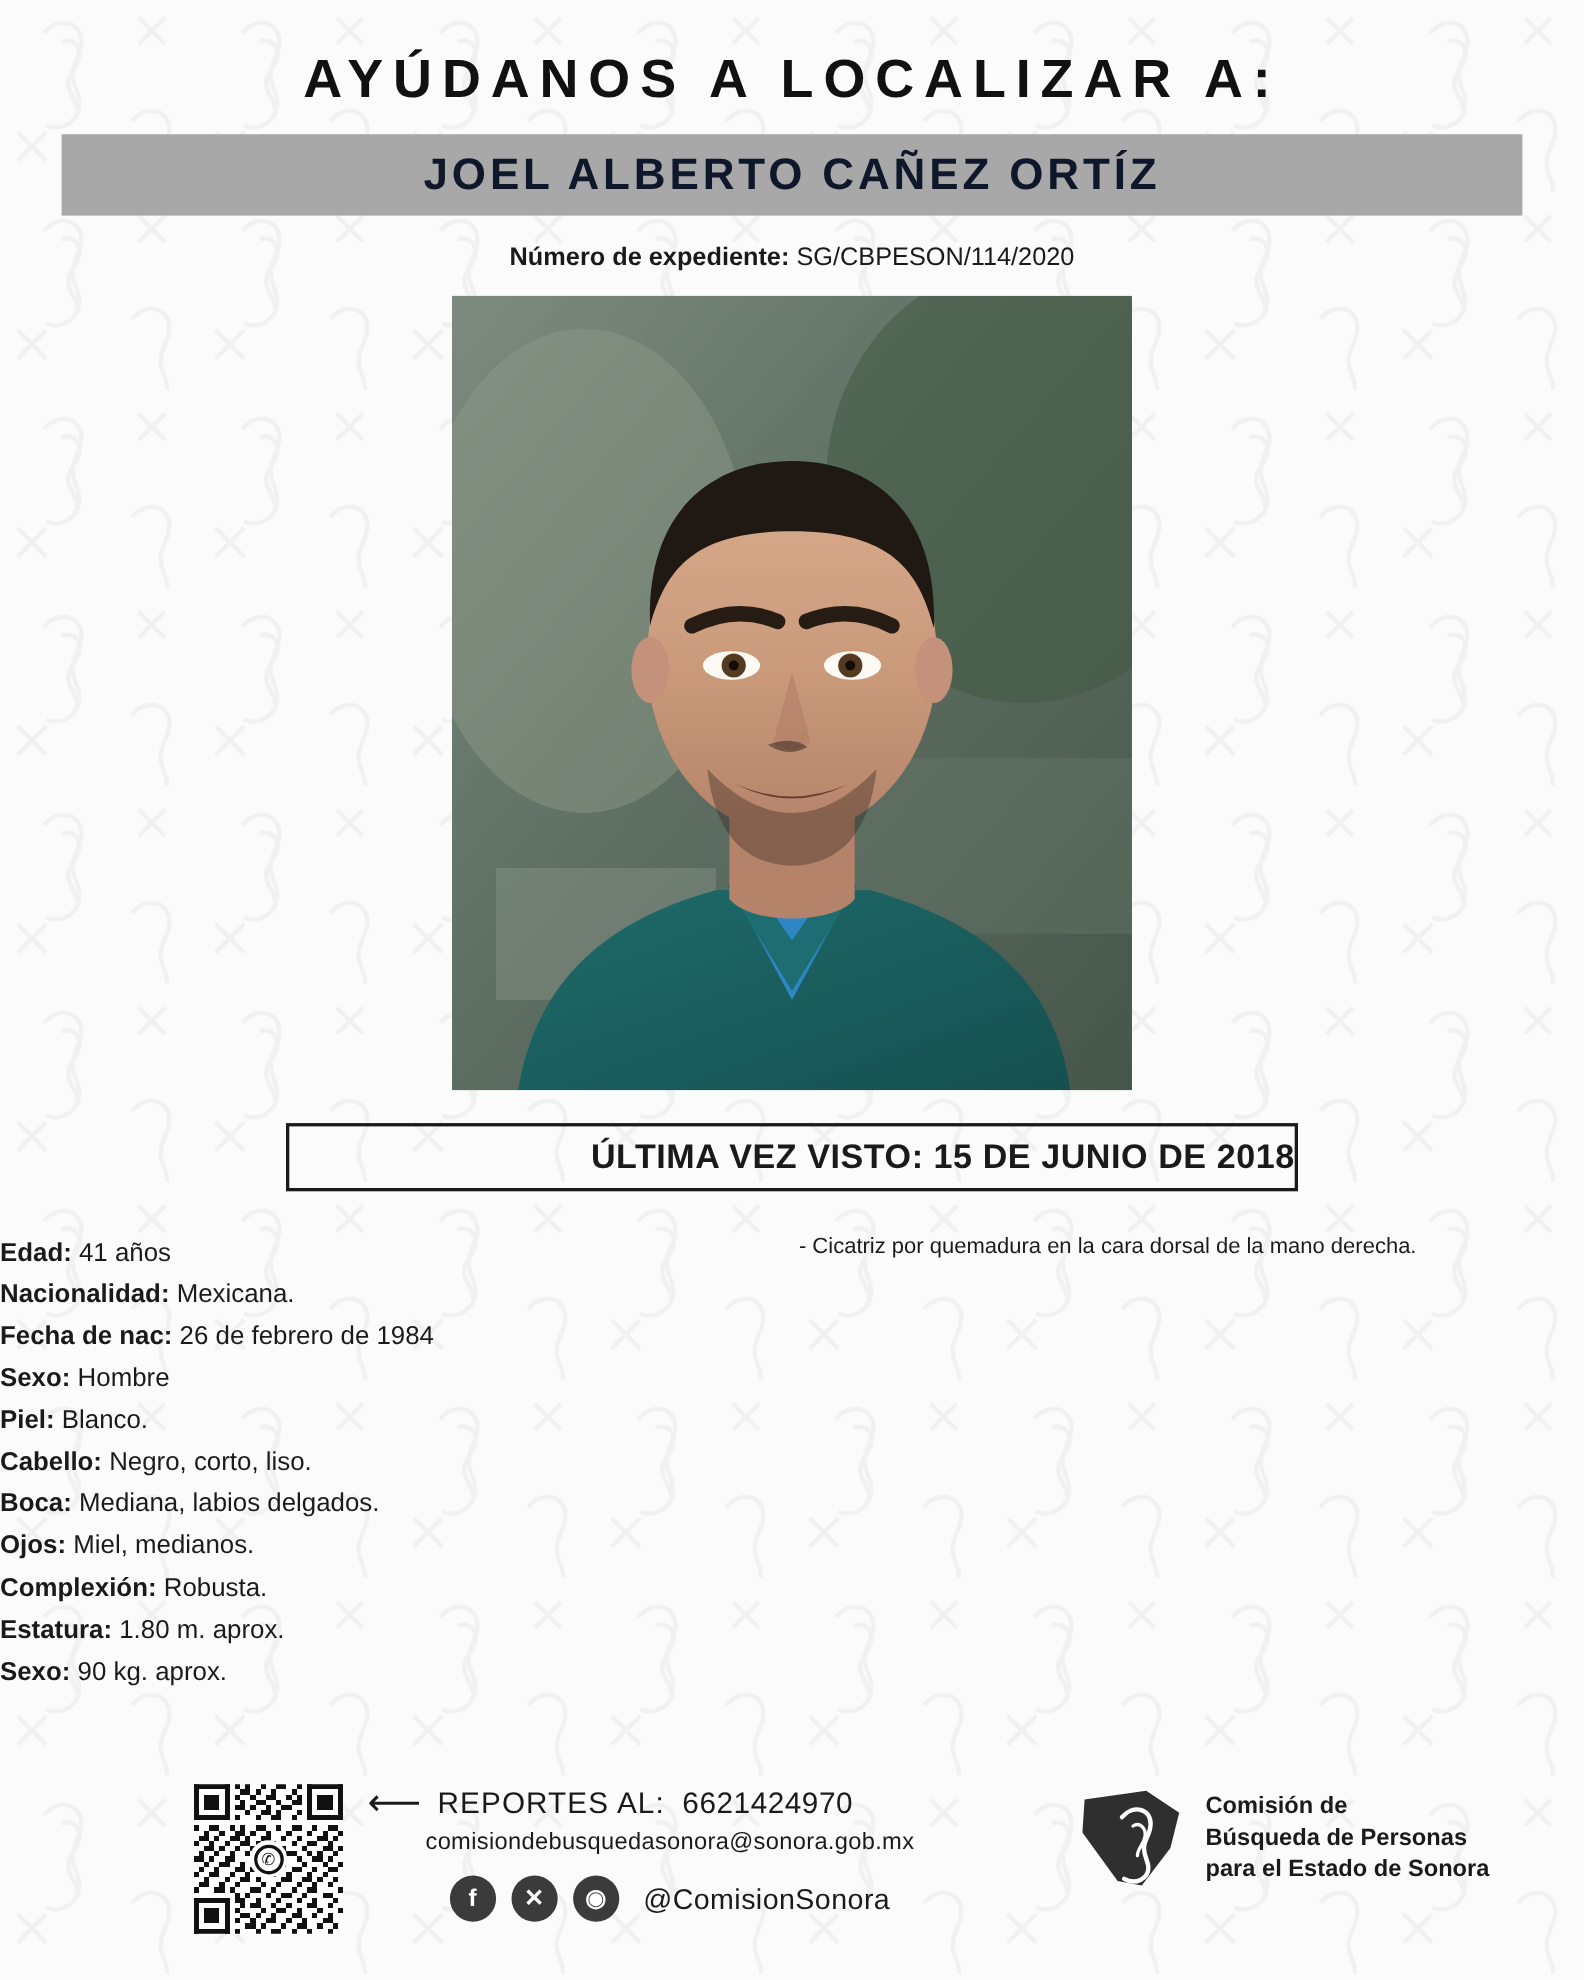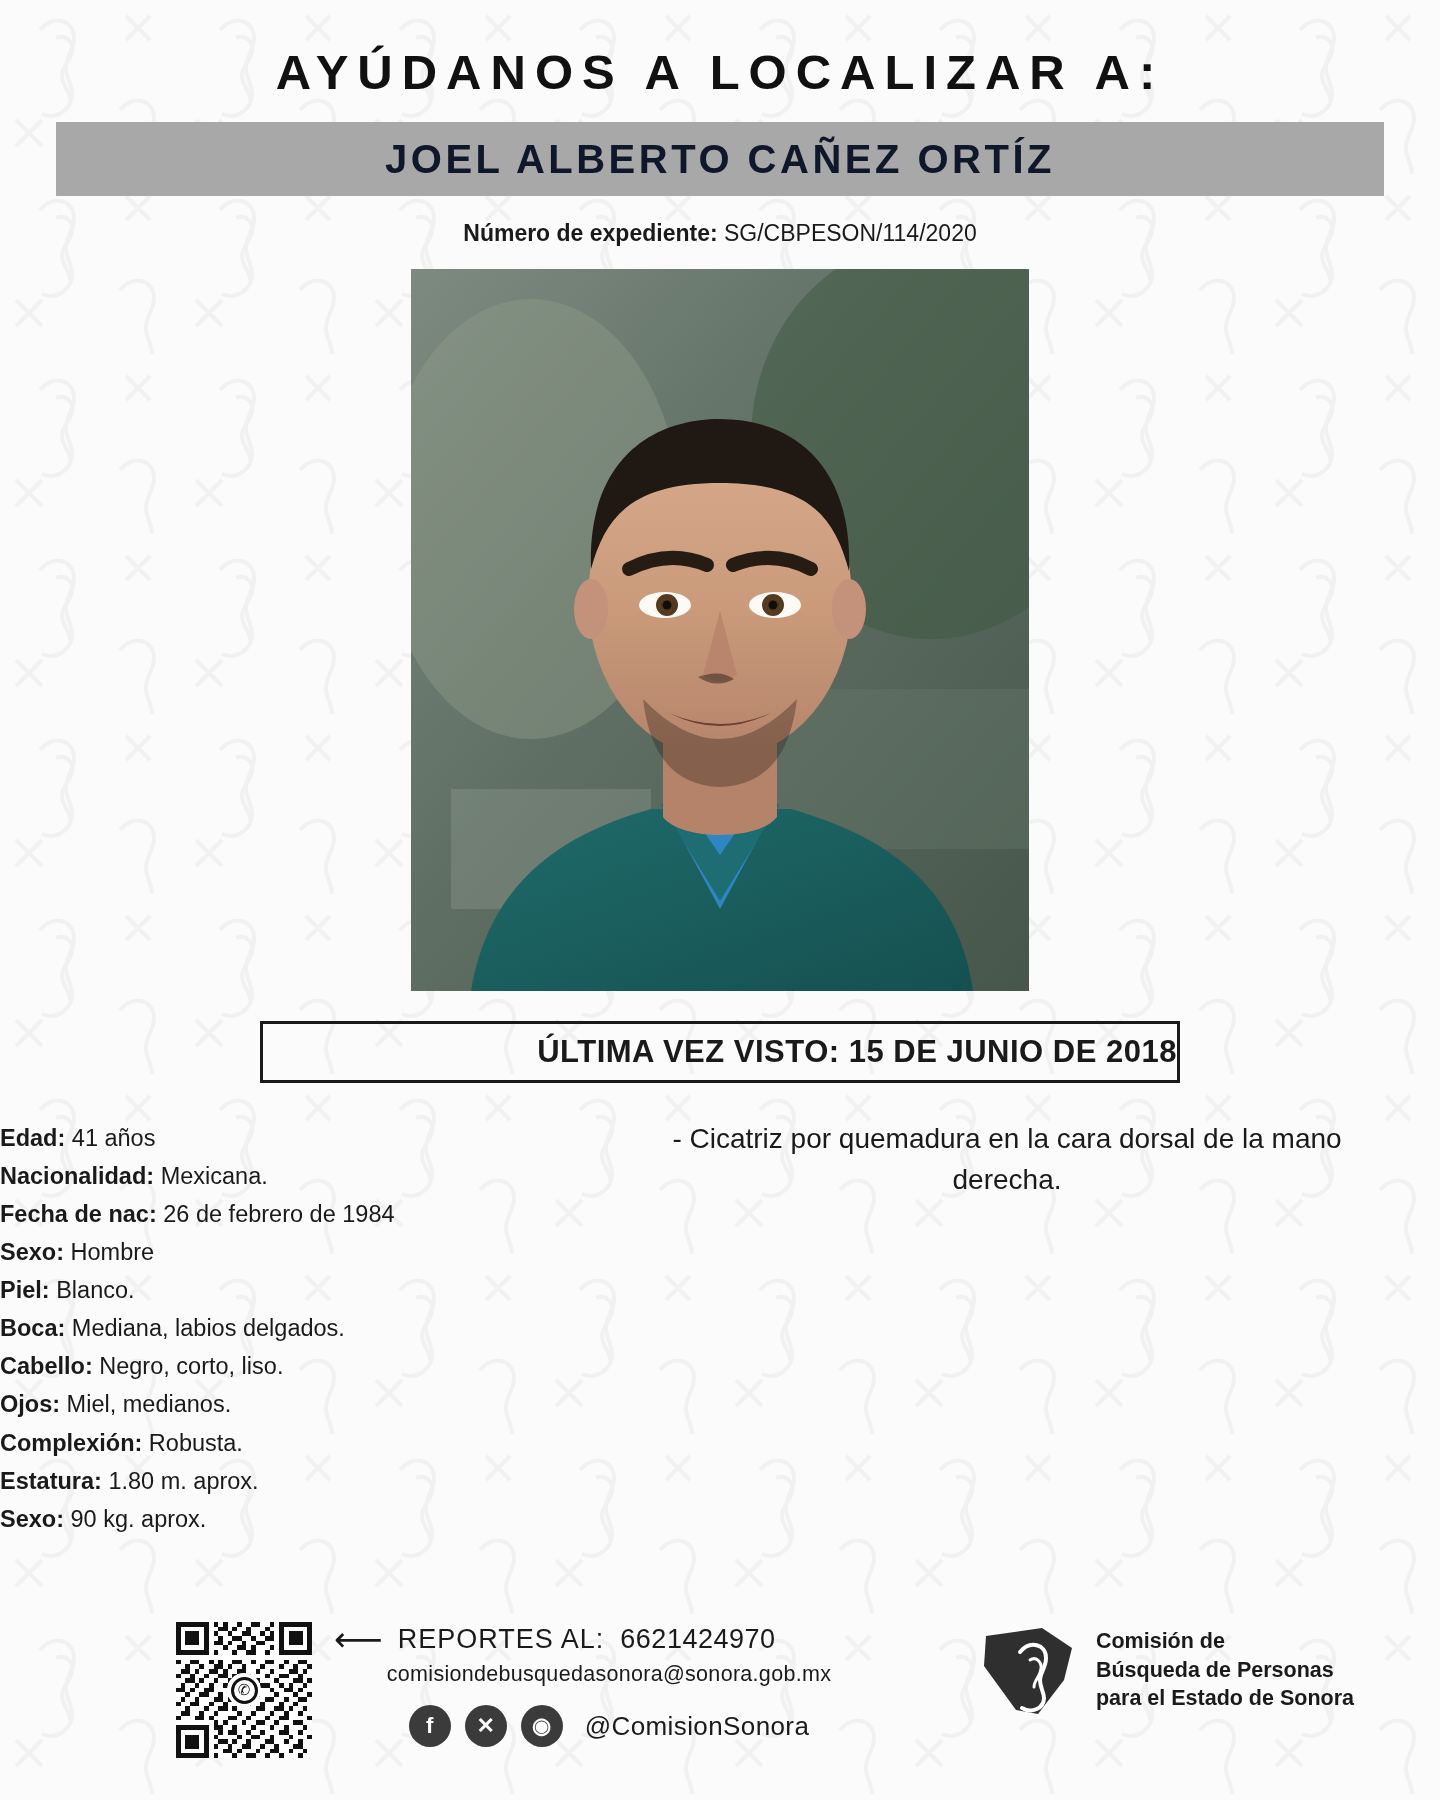--- a/index.html
+++ b/index.html
@@ -105,21 +105,21 @@
     padding-right: 46px;
     text-align: center;
   }
   .col-right .senas-title {
     font-size: 24px;
     font-weight: bold;
     letter-spacing: 0.5px;
     margin-bottom: 12px;
   }
   .col-right .senas-item {
-    font-size: 28px;
+    font-size: 20px;
     line-height: 1.45;
   }
 
   .footer {
     position: absolute;
     left: 0;
     right: 0;
     bottom: 42px;
     display: flex;
     align-items: flex-start;
@@ -300,22 +300,22 @@
     </div>
 
 
     <div class="cols">
       <div class="col-left">
         <div class="row"><b>Edad:</b> <span>41 años</span></div>
         <div class="row"><b>Nacionalidad:</b> <span>Mexicana.</span></div>
         <div class="row"><b>Fecha de nac:</b> <span>26 de febrero de 1984</span></div>
         <div class="row"><b>Sexo:</b> <span>Hombre</span></div>
         <div class="row"><b>Piel:</b> <span>Blanco.</span></div>
+        <div class="row"><b>Cabello:</b> <span>Negro, corto, liso.</span></div>
         <div class="row"><b>Boca:</b> <span>Mediana, labios delgados.</span></div>
-        <div class="row"><b>Cabello:</b> <span>Negro, corto, liso.</span></div>
         <div class="row"><b>Ojos:</b> <span>Miel, medianos.</span></div>
         <div class="row"><b>Complexión:</b> <span>Robusta.</span></div>
         <div class="row"><b>Estatura:</b> <span>1.80 m. aprox.</span></div>
         <div class="row"><b>Sexo:</b> <span>90 kg. aprox.</span></div>
       </div>
 
       <div class="col-right">
         <div class="senas-item">- Cicatriz por quemadura en la cara dorsal de la mano derecha.</div>
       </div>
     </div>

